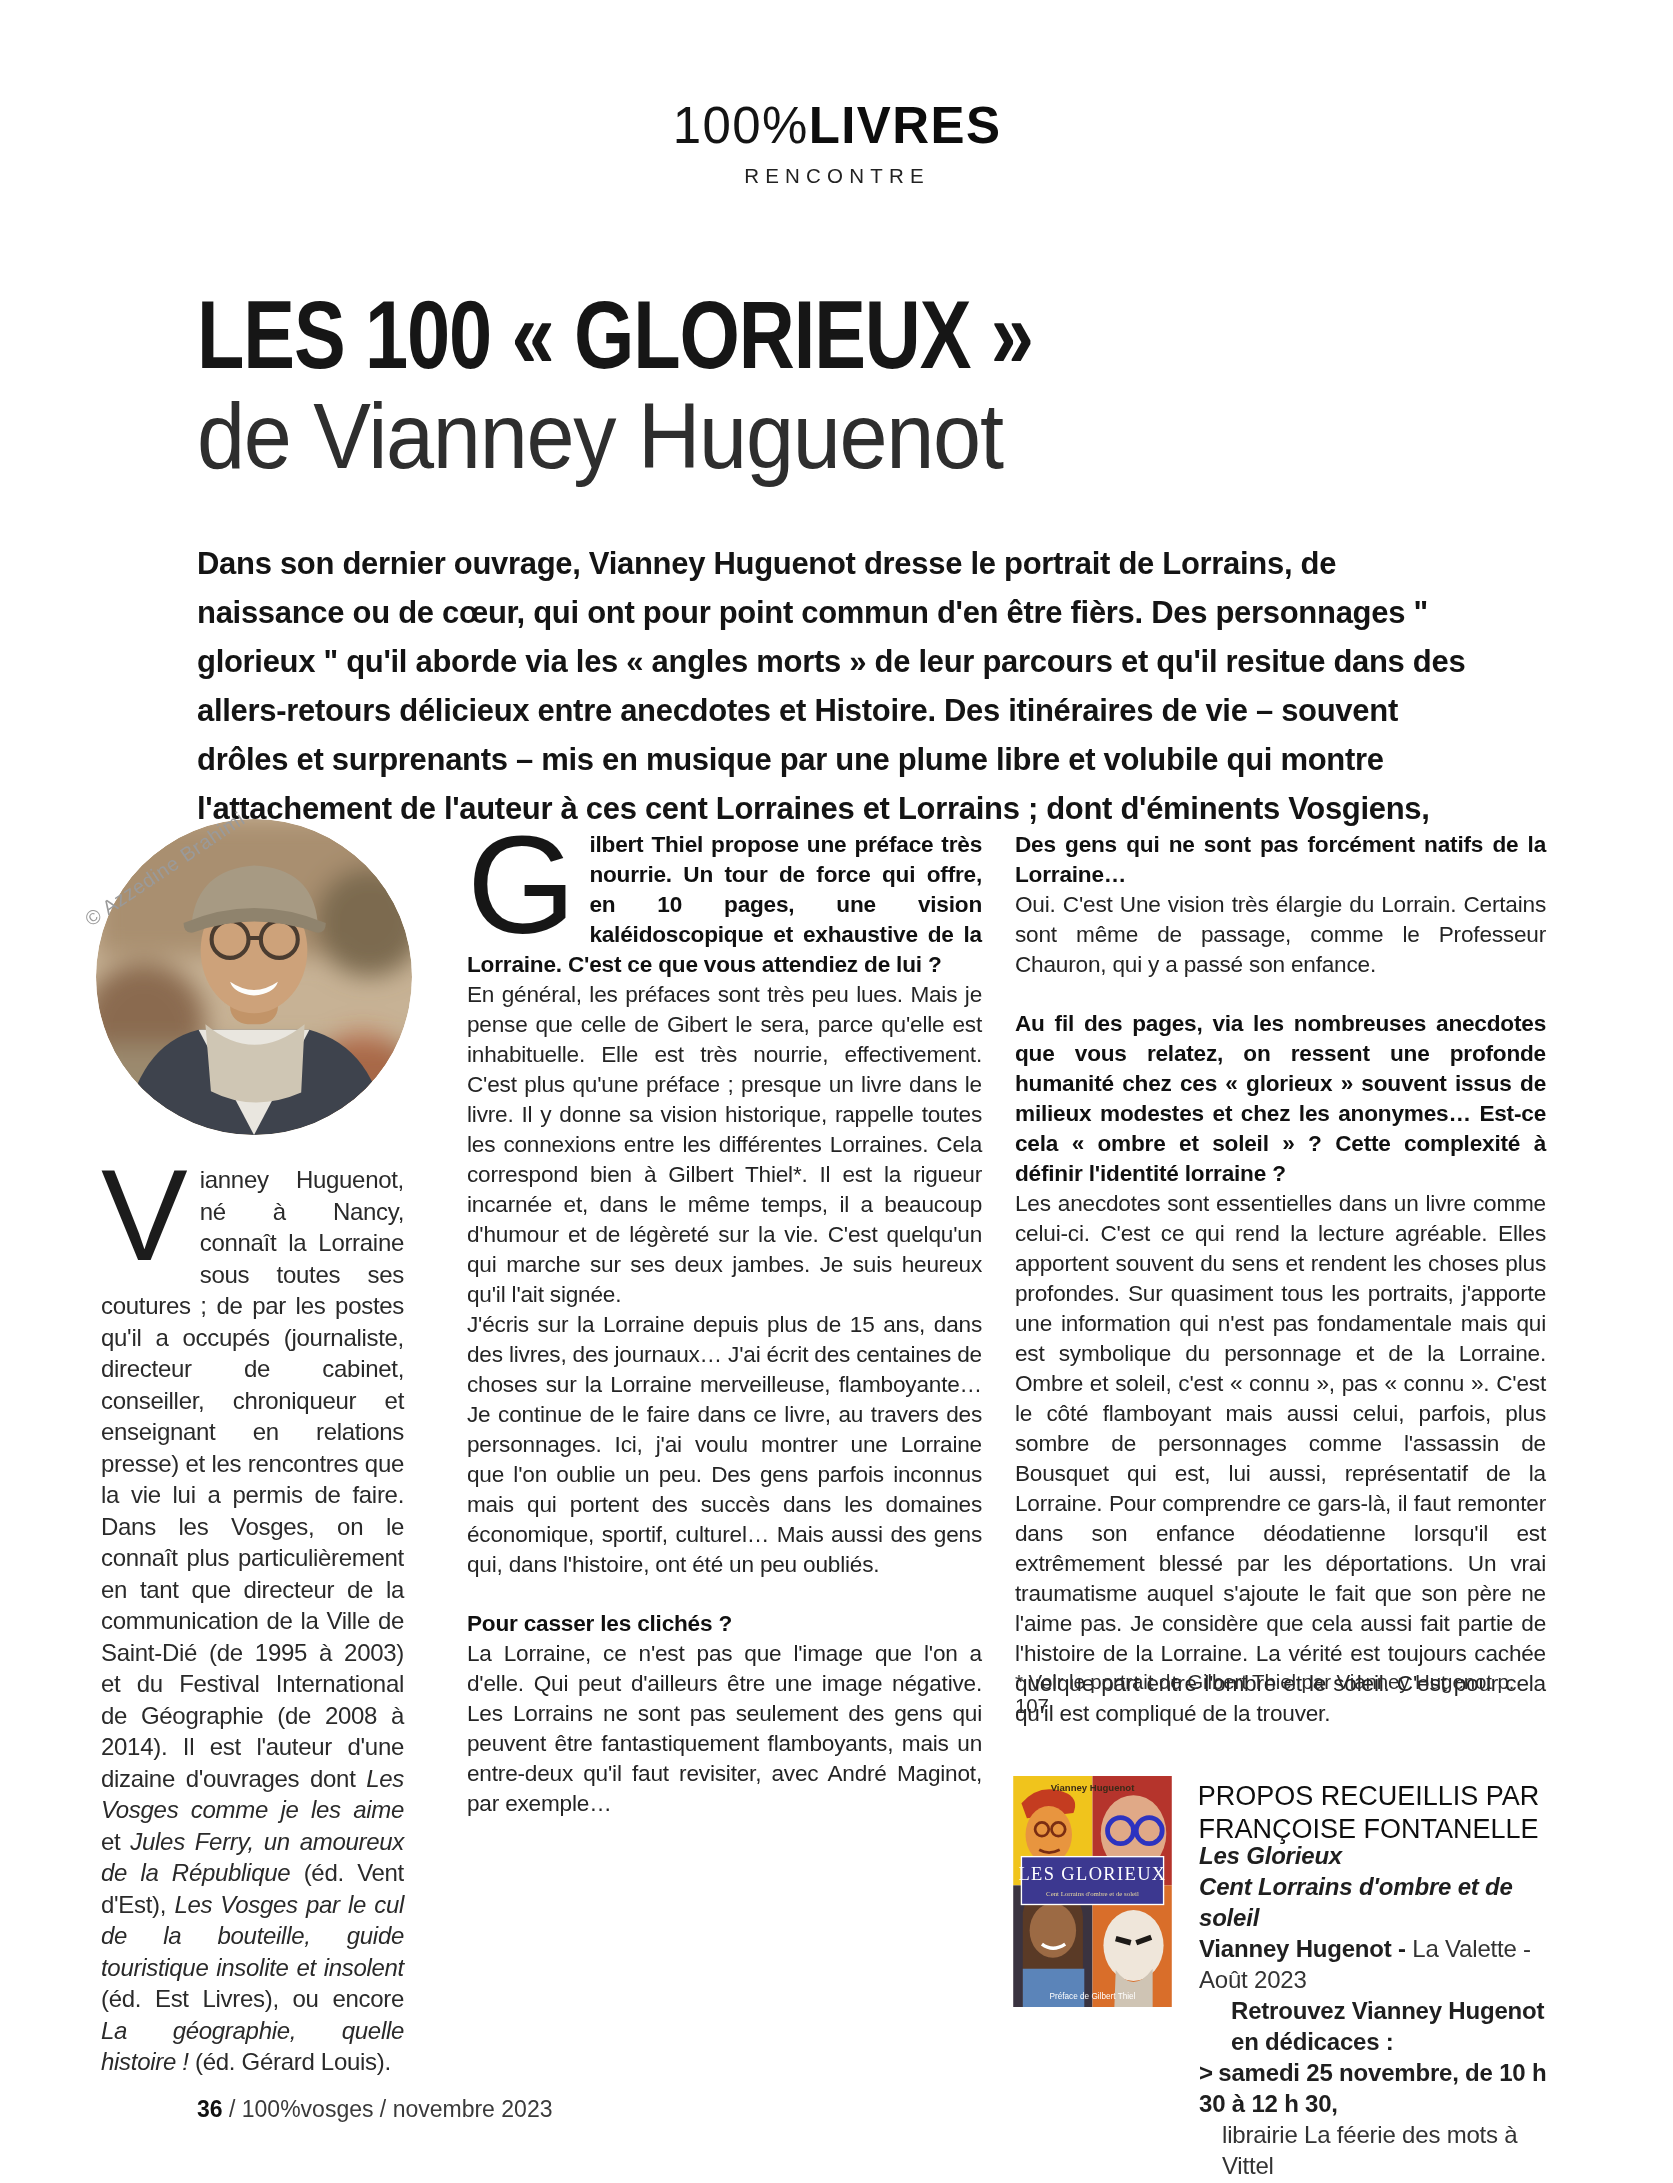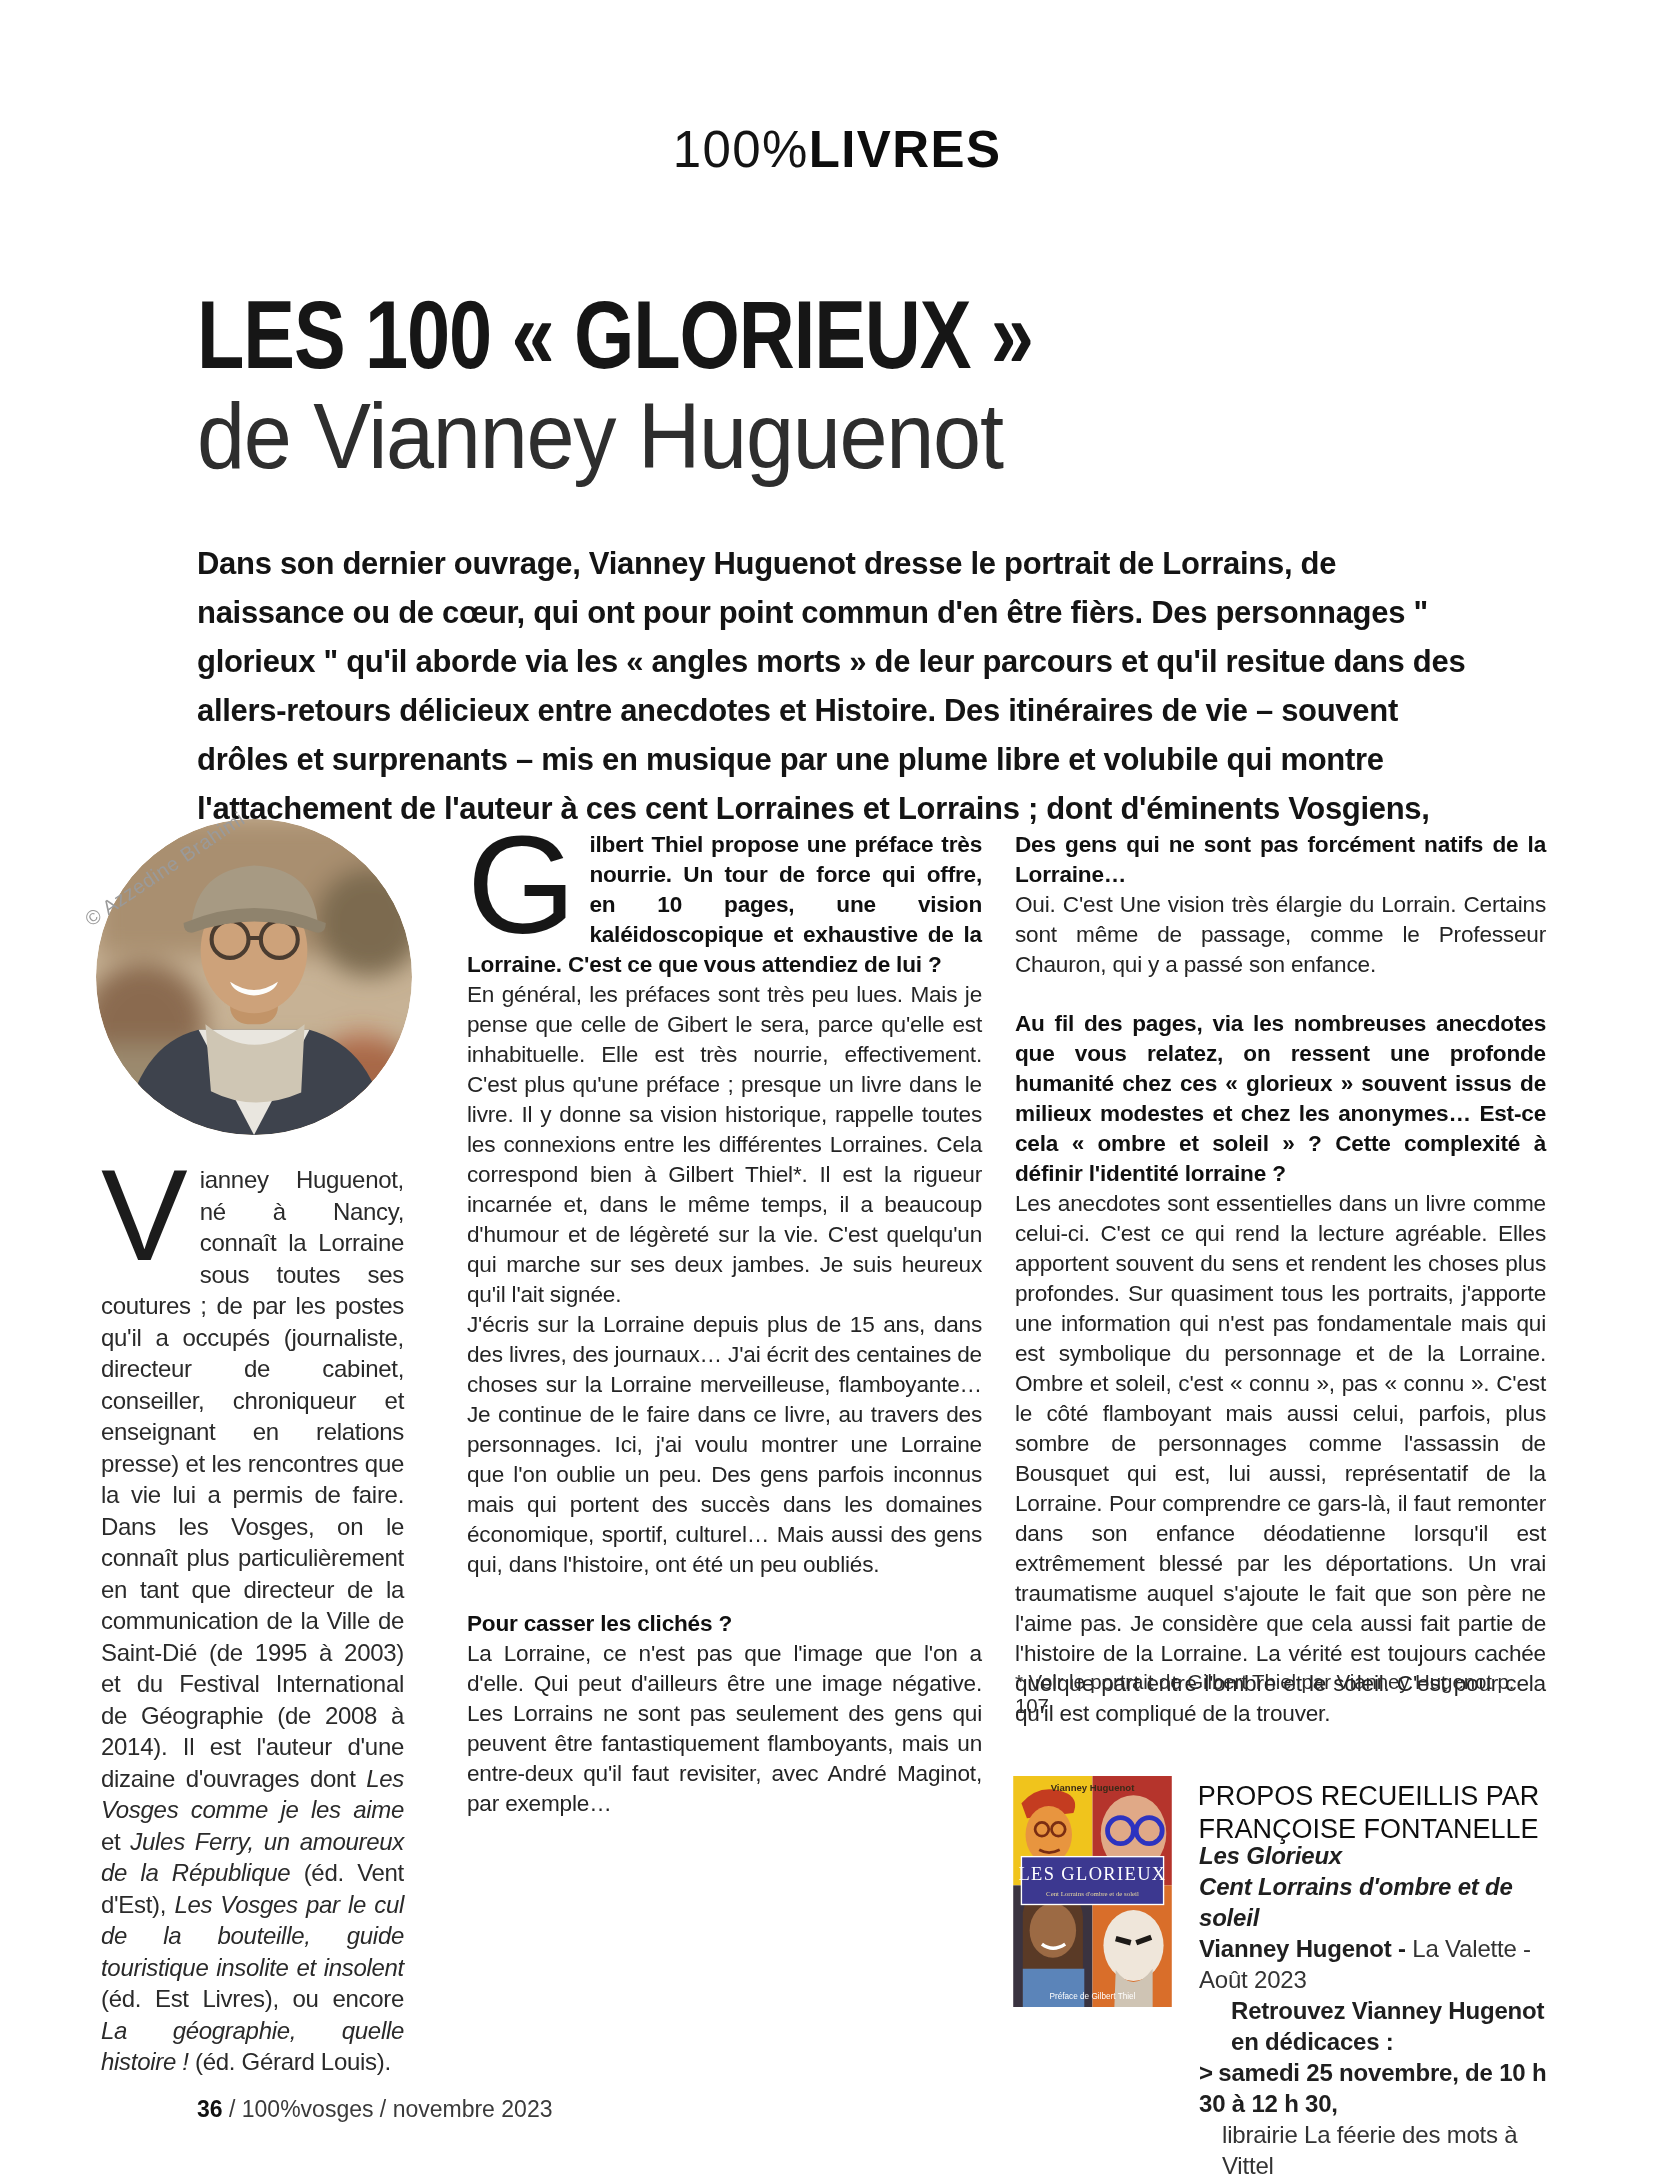--- a/index.html
+++ b/index.html
@@ -1,20 +1,20 @@
 <!DOCTYPE html>
 <html style="font-size:11px"><head>
 <meta charset="utf-8">
 <style>
   html,body{margin:0;padding:0;background:#ffffff;}
   .page{position:relative;width:1674px;height:2183px;background:#ffffff;overflow:hidden;
         font-family:"Liberation Sans", sans-serif;color:#1a1a1a;}
 
   
-  .brand{position:absolute;top:124px;left:0;width:1674px;text-align:center;line-height:1;}
+  .brand{position:absolute;top:100px;left:0;width:1674px;text-align:center;line-height:1;}
   .brand .pct{font-size:51px;font-weight:400;letter-spacing:1.4px;color:#141414;}
   .brand .liv{font-size:51px;font-weight:700;letter-spacing:1.4px;color:#0d0d0d;}
   .section{position:absolute;top:164px;left:0;width:1674px;text-align:center;
            font-size:20.5px;letter-spacing:6.2px;color:#222;}
 
   
   .title1{position:absolute;top:279px;left:197px;font-size:97px;font-weight:700;
           letter-spacing:-1.4px;color:#161616;transform:scaleX(0.80);transform-origin:left top;white-space:nowrap;}
   .title2{position:absolute;top:383px;left:197px;font-size:93px;font-weight:400;
           color:#2e2e2e;transform:scaleX(0.93);transform-origin:left top;white-space:nowrap;letter-spacing:-1.4px;}
@@ -66,20 +66,21 @@
   .footer .pg{font-weight:700;color:#111;}
 </style>
 </head>
 <body>
 
 <div class="page">
 
   <div class="brand">
     <span class="pct">100%</span><span class="liv">LIVRES</span>
   </div>
+  <div class="section">RENCONTRE</div>
 
   <div class="title1">LES 100 « GLORIEUX »</div>
   <div class="title2">de Vianney Huguenot</div>
 
   <p class="intro">Dans son dernier ouvrage, Vianney Huguenot dresse le portrait de Lorrains, de naissance ou de cœur, qui ont pour point commun d'en être fièrs. Des personnages " glorieux " qu'il aborde via les « angles morts » de leur parcours et qu'il resitue dans des allers-retours délicieux entre anecdotes et Histoire. Des itinéraires de vie – souvent drôles et surprenants – mis en musique par une plume libre et volubile qui montre l'attachement de l'auteur à ces cent Lorraines et Lorrains ; dont d'éminents Vosgiens, bien sûr.</p>
 
   <div class="photo">
     <svg width="316" height="316" viewBox="0 0 462 462">
       <defs>
         <clipPath id="pc">

